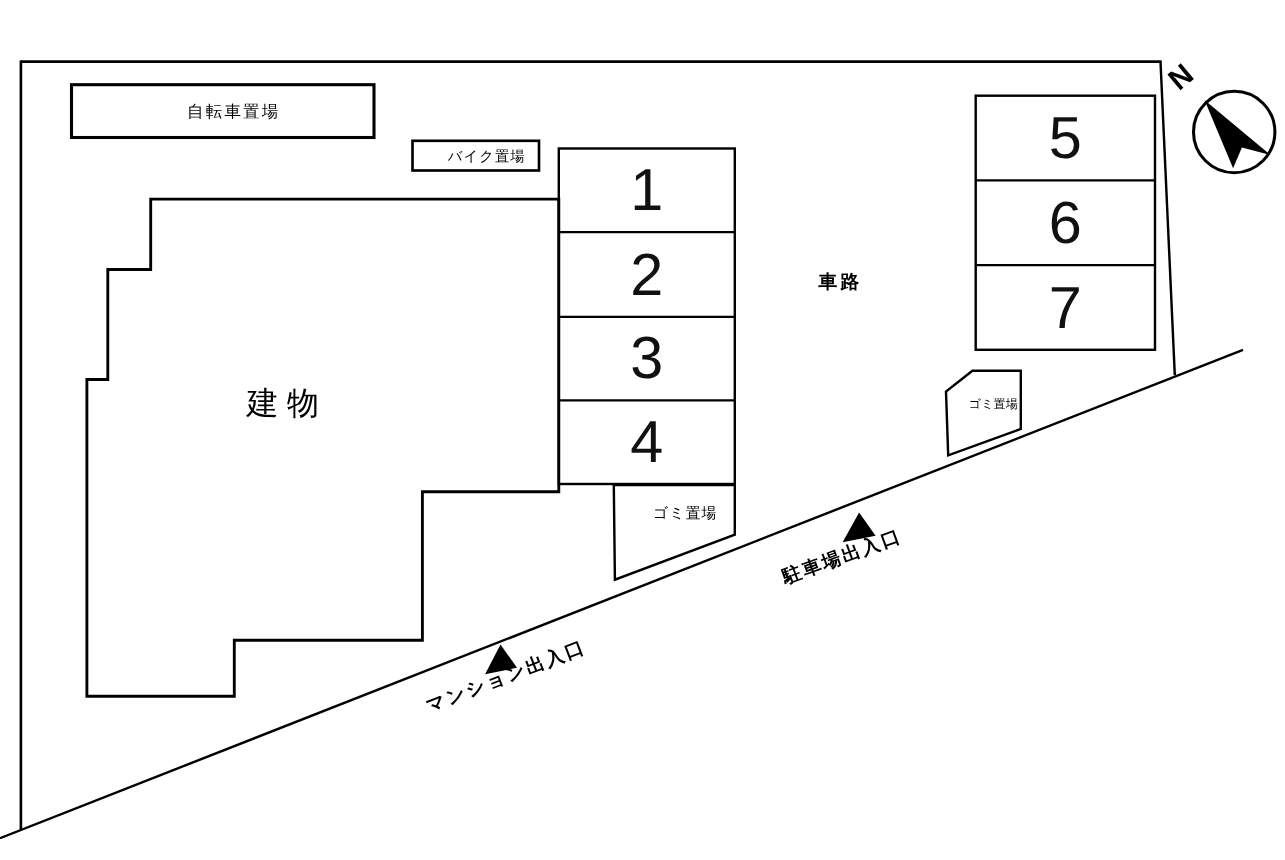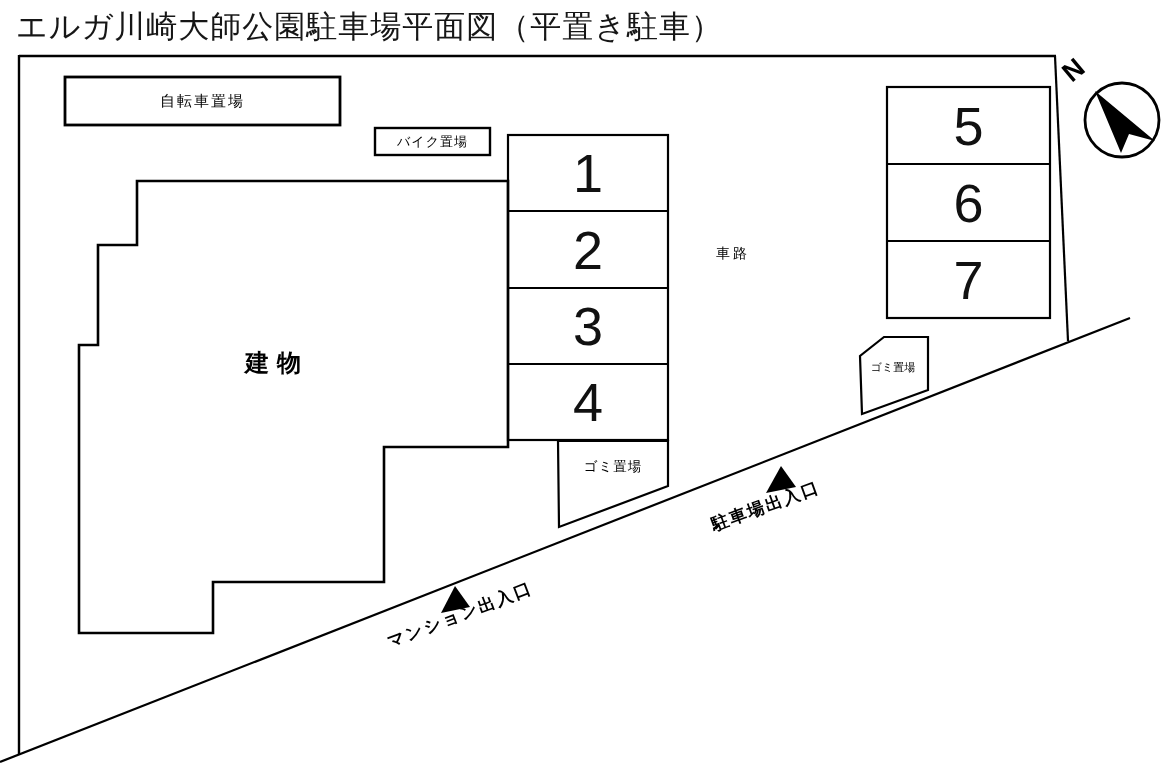--- a/index.html
+++ b/index.html
@@ -11,25 +11,25 @@
     font-family:"Liberation Sans","DejaVu Sans",sans-serif;
     color:#000;
   }
   #plan-svg{position:absolute;left:0;top:0;width:1168px;height:782px;}
   .label{position:absolute;color:#000;white-space:nowrap;}
   .page-title{
     left:16px;top:6px;
     font-family:"Liberation Serif","DejaVu Serif",serif;
     font-size:31px;font-weight:400;letter-spacing:1px;color:#161616;
   }
-  .area-box-label{display:flex;align-items:center;justify-content:center;}
+  .area-box-label{display:flex;align-items:center;justify-content:center;padding-left:10px;}
   .bicycle-label{left:65px;top:77px;width:275px;height:48px;font-size:15px;letter-spacing:2px;}
   .bike-label{left:375px;top:128px;width:115px;height:27px;font-size:13px;letter-spacing:1px;border-radius:13px;}
-  .building-label{left:245px;top:347px;font-size:24px;letter-spacing:8px;font-weight:bold;}
-  .driveway-label{left:716px;top:245px;font-size:14px;font-weight:normal;letter-spacing:3px;}
+  .building-label{left:224px;top:347px;font-size:29px;letter-spacing:8px;}
+  .driveway-label{left:744px;top:245px;font-size:17px;font-weight:bold;letter-spacing:3px;}
   .garbage-center-label{left:558px;top:443px;width:110px;height:48px;font-size:13.5px;letter-spacing:1px;}
   .garbage-east-label{left:860px;top:356px;width:66px;height:22px;font-size:11px;}
   .stall{
     position:absolute;display:flex;align-items:center;justify-content:center;
     font-size:54px;color:#111;
   }
   .stall-1{left:508px;top:135px;width:160px;height:76px;}
   .stall-2{left:508px;top:211px;width:160px;height:77px;}
   .stall-3{left:508px;top:288px;width:160px;height:76px;}
   .stall-4{left:508px;top:364px;width:160px;height:76px;}
@@ -73,21 +73,20 @@
 
     <polygon points="884,337 928,337 928,390 862,414 860,356" fill="none" stroke="#000" stroke-width="2.2" stroke-linejoin="miter"></polygon>
 
     <circle cx="1122" cy="120" r="37" fill="none" stroke="#000" stroke-width="2.8"></circle>
     <polygon points="1095,91 1155,141 1129,134 1121,153" fill="#000"></polygon>
 
     <polygon points="781,466 766,493 796,487" fill="#000"></polygon>
     <polygon points="455,586 441,613 470,607" fill="#000"></polygon>
   </svg>
 
-  <div class="label page-title">エルガ川崎大師公園駐車場平面図（平置き駐車）</div>
 
   <div class="label area-box-label bicycle-label">自転車置場</div>
   <div class="label area-box-label bike-label">バイク置場</div>
   <div class="label building-label">建物</div>
   <div class="label driveway-label">車路</div>
   <div class="label area-box-label garbage-center-label">ゴミ置場</div>
   <div class="label area-box-label garbage-east-label">ゴミ置場</div>
 
   <div class="stall stall-1">1</div>
   <div class="stall stall-2">2</div>

